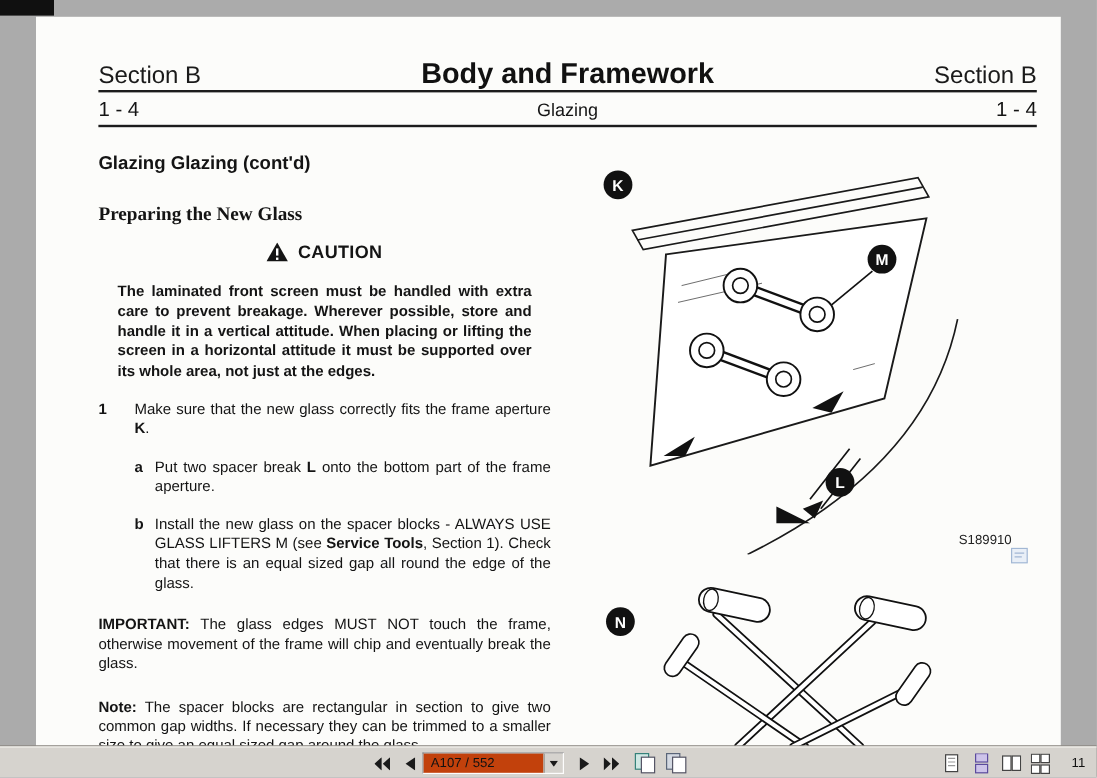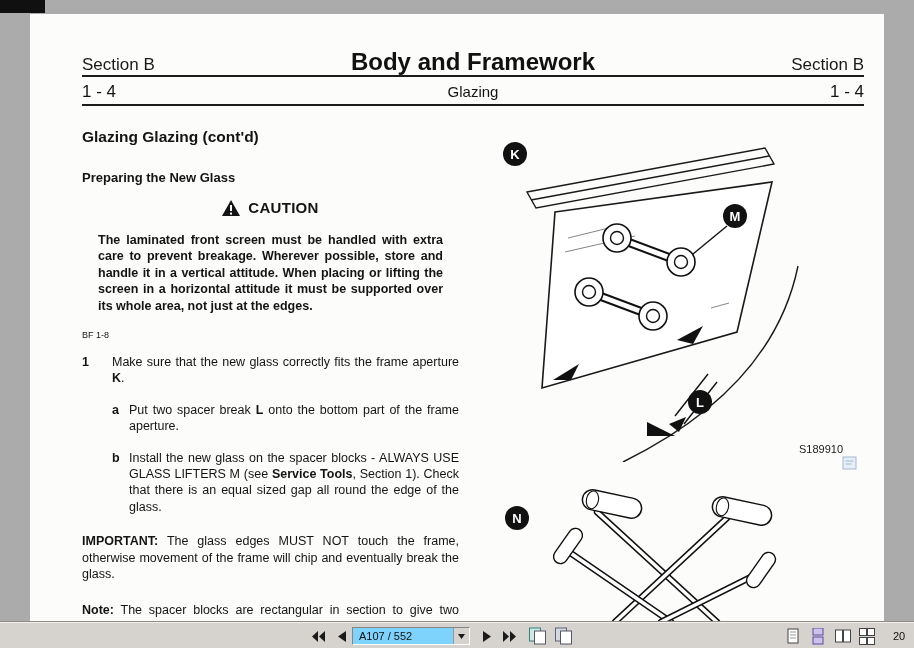--- a/index.html
+++ b/index.html
@@ -4,33 +4,33 @@
 <style>
   * { margin:0; padding:0; box-sizing:border-box; }
   html,body { width:914px; height:648px; }
   body { font-family:"Liberation Sans", sans-serif; background:#ababab; overflow:hidden; }
   .screen { position:relative; width:914px; height:648px; background:#ababab; overflow:hidden; }
   .corner-mark { position:absolute; left:0; top:0; width:45px; height:13px; background:#101010; }
 
   .page { position:absolute; left:30px; top:14px; width:854px; height:608px; background:#fcfcfa; color:#141414; overflow:hidden; }
 
   .pg-head { position:absolute; left:52px; top:34px; width:782px; display:flex; justify-content:space-between; align-items:baseline; }
-  .ph-side { font-size:17px; color:#1a1a1a; }
+  .ph-side { font-size:20px; color:#1a1a1a; }
   .ph-center { font-size:24px; font-weight:700; color:#111; }
   .rule { position:absolute; left:52px; width:782px; background:#1c1c1c; }
   .rule1 { top:61px; height:2px; }
   .rule2 { top:90px; height:2px; }
   .pg-sub { position:absolute; left:52px; top:68px; width:782px; display:flex; justify-content:space-between; align-items:baseline; }
   .ps-side { font-size:17px; }
   .ps-center { font-size:15px; }
 
   .left-col { position:absolute; left:52px; top:114px; width:377px; }
   .doc-title { font-size:15.5px; font-weight:700; margin:0 0 24px; }
-  .doc-subtitle { font-size:13px; font-weight:700; margin:0 0 14px; }
-  .caution-head { display:flex; justify-content:center; align-items:center; gap:8px; margin:0 0 8px; }
+  .doc-subtitle { font-size:16px; font-weight:700; margin:0 0 14px;font-family:Liberation Serif, serif; }
+  .caution-head { display:flex; justify-content:center; align-items:flex-start; gap:8px; margin:0 0 8px; }
   .caution-word { font-size:15px; font-weight:700; letter-spacing:.3px; }
   .caution-body, .para, .stext { font-size:12.5px; line-height:16.4px; text-align:justify; }
   .caution-body { font-weight:700; margin:16px; }
   .doc-ref { font-size:9px; margin:3px 0 14px; }
   .step { display:flex; margin-bottom:15px; }
   .snum { width:30px; font-weight:700; font-size:12.5px; line-height:16.4px; flex-shrink:0; }
   .step.sub { margin-left:30px; }
   .step.sub .snum { width:17px; }
   .step.stepb { margin-bottom:18px; }
   .para { margin:0 0 19px; }
@@ -39,21 +39,21 @@
   .fig1 { position:absolute; left:435px; top:112px; }
   .fig2 { position:absolute; left:435px; top:470px; }
   .fig-ref-text { font-size:11px; fill:#222; }
   .fig-label { font-size:13px; font-weight:700; fill:#fff; }
 
   .annotation { position:absolute; left:812px; top:442px; opacity:.75; }
 
   .toolbar { position:absolute; left:0; top:622px; width:914px; height:26px; background:#d6d3ce; border-top:1px solid #f2f0ec; box-shadow:0 -1px 0 #8e8b85; }
   .tb-btn { position:absolute; top:3px; width:21px; height:20px; display:flex; align-items:center; justify-content:center; background:transparent; border:0; padding:0; cursor:pointer; }
   .page-field { position:absolute; left:352px; top:4px; width:118px; height:18px; display:flex; background:#fff; border:1px solid #858585; border-bottom-color:#fdfdfd; border-right-color:#fdfdfd; }
-  .pf-input { flex:1; min-width:0; border:0; outline:none; font-family:"Liberation Sans", sans-serif; font-size:11px; padding:0 6px; background:#7dd3fc; color:#111; }
+  .pf-input { flex:1; min-width:0; border:0; outline:none; font-family:"Liberation Sans", sans-serif; font-size:11px; padding:0 6px; background:#c2410c; color:#111; }
   .pf-arrow { width:16px; background:#d6d3ce; border-left:1px solid #9a9792; display:flex; align-items:center; justify-content:center; }
   .tb-zoom { position:absolute; left:893px; top:7px; font-size:11px; color:#111; }
 </style>
 </head>
 <body>
 
 <div class="screen">
   <div class="corner-mark"></div>
 
   <div class="page">
@@ -78,21 +78,20 @@
       <div class="caution-head">
         <svg class="warn-tri" width="18" height="16" viewBox="0 0 18 16" aria-hidden="true">
           <polygon points="9,0 18,16 0,16" fill="#141414"></polygon>
           <rect x="8" y="5" width="2" height="6" fill="#fff"></rect>
           <rect x="8" y="12.6" width="2" height="2" fill="#fff"></rect>
         </svg>
         <span class="caution-word">CAUTION</span>
       </div>
 
       <p class="caution-body">The laminated front screen must be handled with extra care to prevent breakage. Wherever possible, store and handle it in a vertical attitude. When placing or lifting the screen in a horizontal attitude it must be supported over its whole area, not just at the edges.</p>
-      <div class="doc-ref">BF 1-8</div>
 
       <div class="step">
         <span class="snum">1</span>
         <p class="stext"><span>Make sure that the new glass correctly fits the frame aperture </span><b>K</b><span>.</span></p>
       </div>
 
       <div class="step sub">
         <span class="snum">a</span>
         <p class="stext"><span>Put two spacer break </span><b>L</b><span> onto the bottom part of the frame aperture.</span></p>
       </div>
@@ -267,15 +266,15 @@
     </button>
     <button class="tb-btn" style="left:856px;">
       <svg width="16" height="17" viewBox="0 0 16 17">
           <rect x="0.5" y="0.5" width="7" height="7" fill="#fff" stroke="#444"></rect>
           <rect x="8.5" y="0.5" width="7" height="7" fill="#fff" stroke="#444"></rect>
           <rect x="0.5" y="9.5" width="7" height="7" fill="#fff" stroke="#444"></rect>
           <rect x="8.5" y="9.5" width="7" height="7" fill="#fff" stroke="#444"></rect>
         </svg>
     </button>
 
-    <span class="tb-zoom">20</span>
+    <span class="tb-zoom">11</span>
   </div>
 </div>
 
 </body></html>

